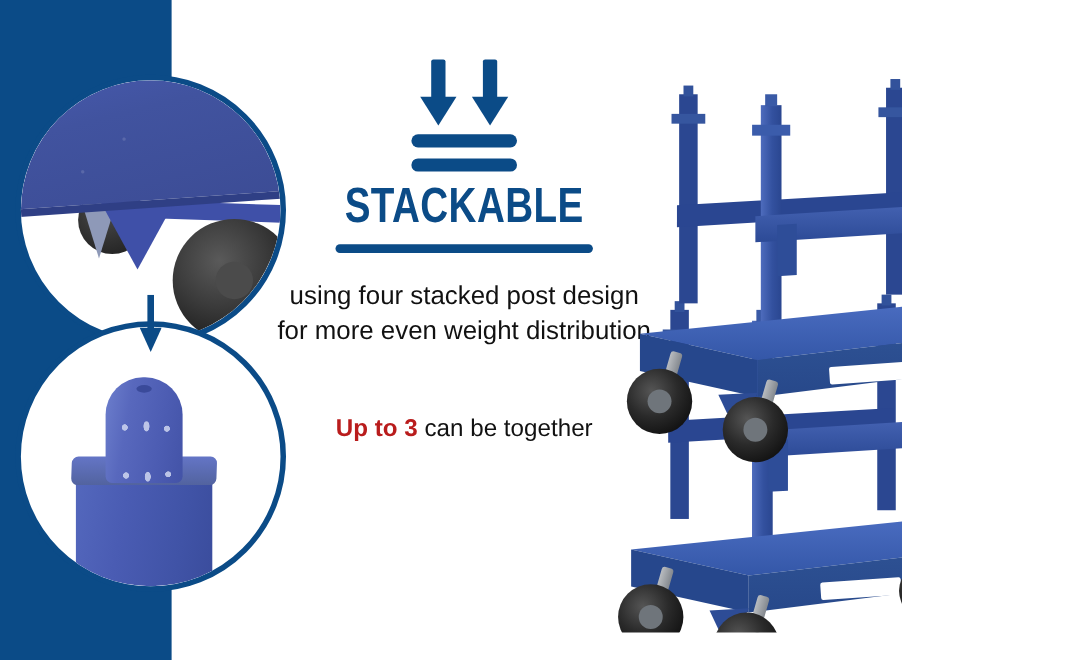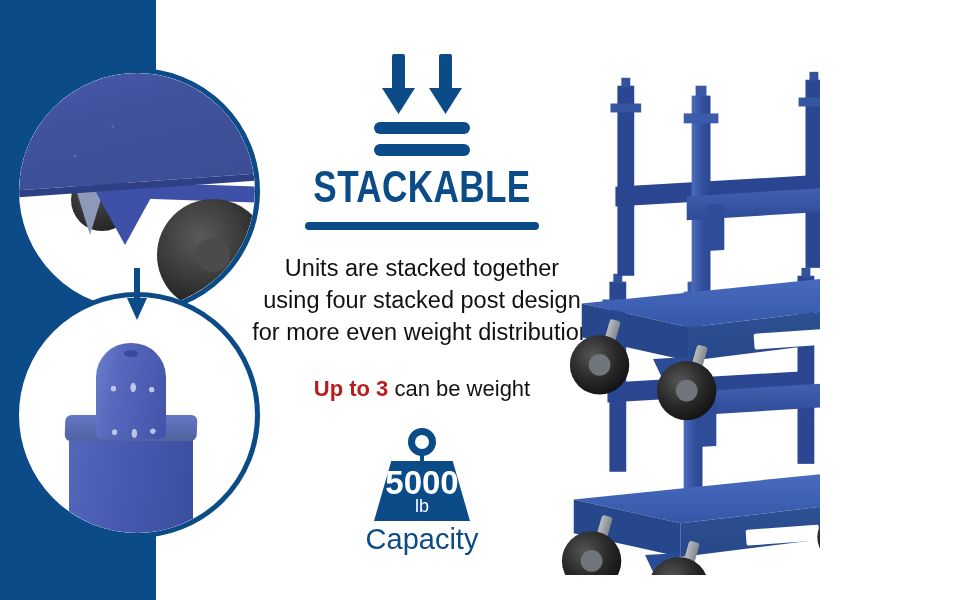--- a/index.html
+++ b/index.html
@@ -393,39 +393,28 @@
         <rect x="8" y="70" width="96" height="12" rx="6" fill="#0b4b87"></rect>
         <rect x="8" y="92" width="96" height="12" rx="6" fill="#0b4b87"></rect>
       </svg>
     </div>
 
     <div class="headline">STACKABLE</div>
 
     <div class="divider"></div>
 
     <div class="body-copy">
-      <span class="line">Units are stacked together</span>
       <span class="line">using four stacked post design</span>
       <span class="line">for more even weight distribution</span>
     </div>
 
     <div class="stacked-note">
-      <span class="hl">Up to 3</span><span> can be weight</span>
+      <span class="hl">Up to 3</span><span> can be together</span>
     </div>
 
-    <div class="capacity-wrap">
-      <div class="capacity-icon">
-        <div class="weight-ring"></div>
-        <div class="weight-stem"></div>
-        <div class="weight-body"></div>
-        <div class="weight-value">5000</div>
-        <div class="weight-unit">lb</div>
-      </div>
-      <div class="capacity-label">Capacity</div>
-    </div>
   </div>
 
   <div class="product-area">
     <svg viewBox="0 0 418 545" width="418" height="545" aria-hidden="true">
       <defs>
         <linearGradient id="deckTop" x1="0" y1="0" x2="0" y2="1">
           <stop offset="0%" stop-color="#4a6cc0"></stop>
           <stop offset="100%" stop-color="#3457a8"></stop>
         </linearGradient>
         <linearGradient id="deckSide" x1="0" y1="0" x2="0" y2="1">

